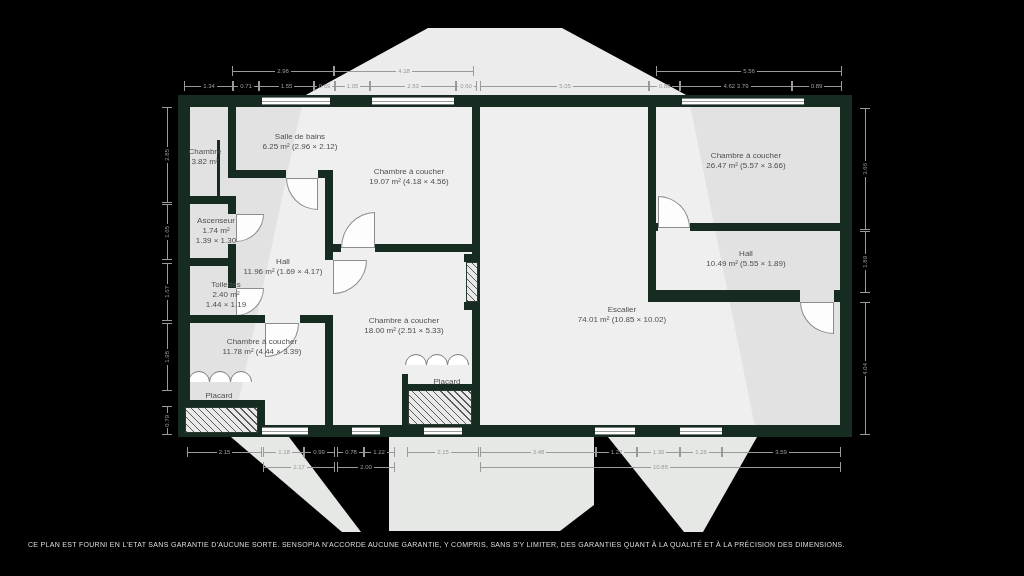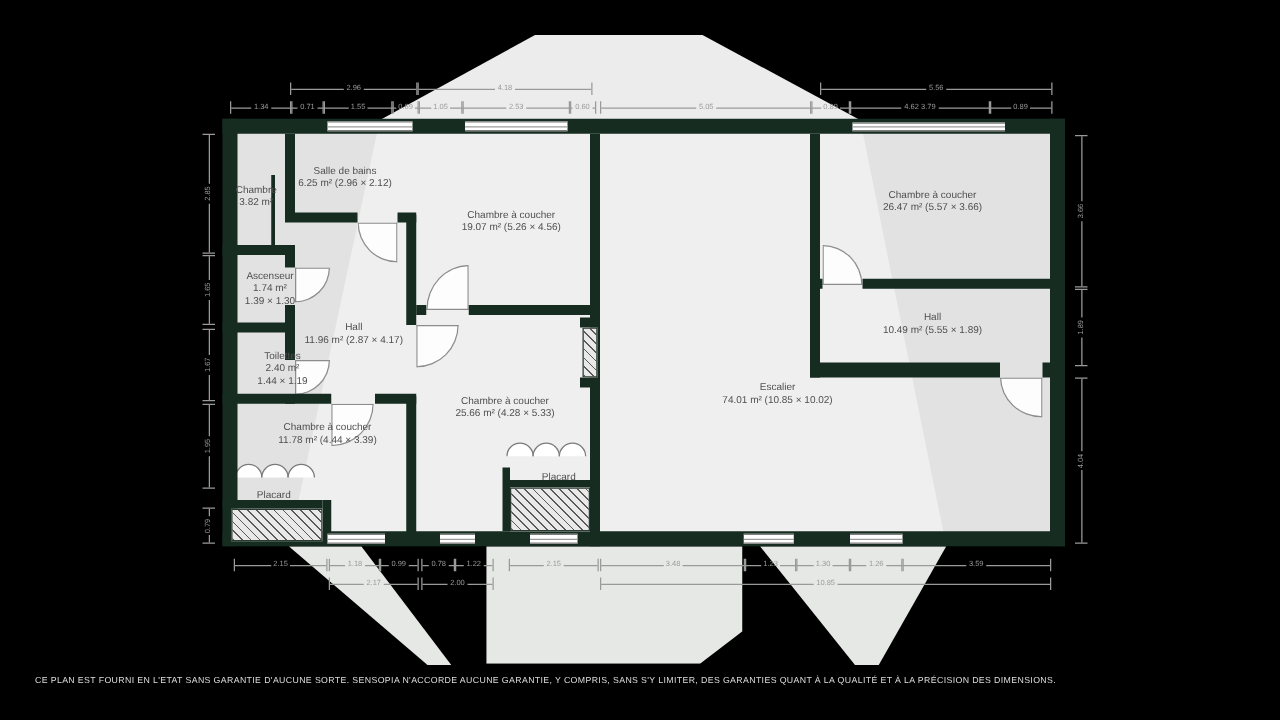--- a/index.html
+++ b/index.html
@@ -117,57 +117,57 @@
       <span></span>
         <span></span>
         <span></span>
     </div>
   </div>
 
   <div class="rlabel" style="left:205px;top:157px">
     <div>Chambre</div>
       <div>3.82 m²</div>
     </div>
-  <div class="rlabel" style="left:276px;top:142px">
+  <div class="rlabel" style="left:300px;top:142px">
     <div>Salle de bains</div>
       <div>6.25 m² (2.96 × 2.12)</div>
     </div>
   <div class="rlabel" style="left:409px;top:177px">
     <div>Chambre à coucher</div>
-      <div>19.07 m² (5.26 × 4.56)</div>
+      <div>19.07 m² (4.18 × 4.56)</div>
     </div>
   <div class="rlabel" style="left:746px;top:161px">
     <div>Chambre à coucher</div>
       <div>26.47 m² (5.57 × 3.66)</div>
     </div>
   <div class="rlabel" style="left:216px;top:231px">
     <div>Ascenseur</div>
       <div>1.74 m²</div>
       <div>1.39 × 1.30</div>
     </div>
   <div class="rlabel" style="left:226px;top:295px">
     <div>Toilettes</div>
       <div>2.40 m²</div>
       <div>1.44 × 1.19</div>
     </div>
   <div class="rlabel" style="left:283px;top:267px">
     <div>Hall</div>
-      <div>11.96 m² (2.87 × 4.17)</div>
+      <div>11.96 m² (1.69 × 4.17)</div>
     </div>
   <div class="rlabel" style="left:746px;top:259px">
     <div>Hall</div>
       <div>10.49 m² (5.55 × 1.89)</div>
     </div>
   <div class="rlabel" style="left:262px;top:347px">
     <div>Chambre à coucher</div>
       <div>11.78 m² (4.44 × 3.39)</div>
     </div>
   <div class="rlabel" style="left:404px;top:326px">
     <div>Chambre à coucher</div>
-      <div>25.66 m² (4.28 × 5.33)</div>
+      <div>18.00 m² (2.51 × 5.33)</div>
     </div>
   <div class="rlabel" style="left:622px;top:315px">
     <div>Escalier</div>
       <div>74.01 m² (10.85 × 10.02)</div>
     </div>
   <div class="rlabel" style="left:219px;top:396px">
     <div>Placard</div>
     </div>
   <div class="rlabel" style="left:447px;top:382px">
     <div>Placard</div>

